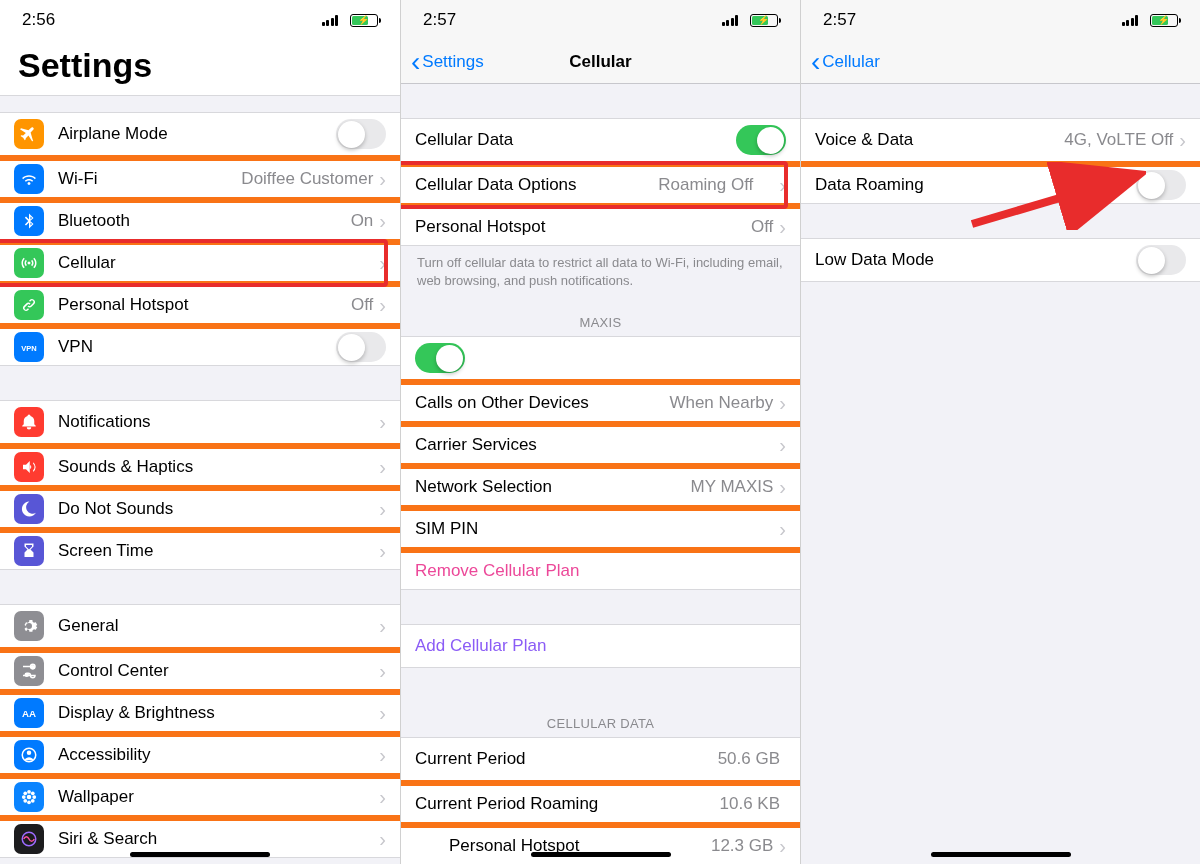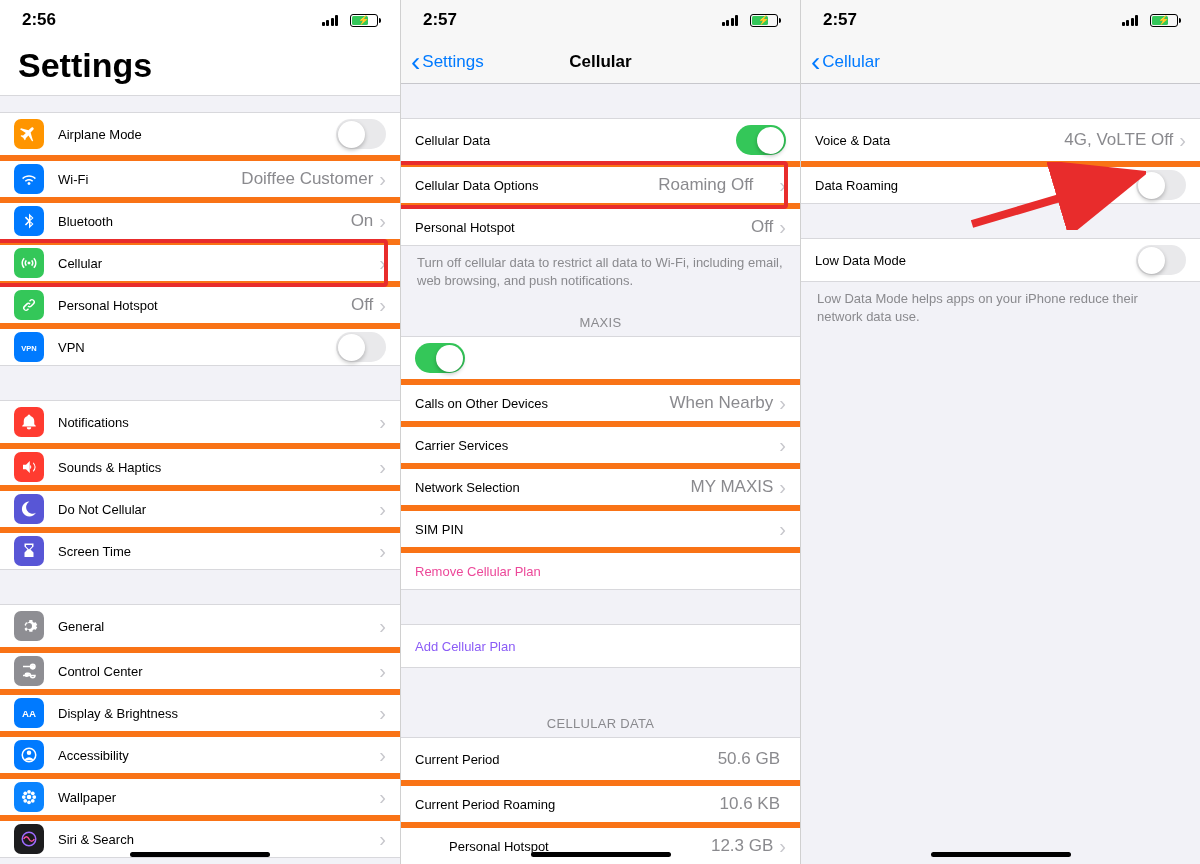--- a/index.html
+++ b/index.html
@@ -1,21 +1,21 @@
 <!DOCTYPE html>
 <html><head>
 <meta charset="utf-8">
 <style>
 * { margin: 0; padding: 0; box-sizing: border-box; font-family: -apple-system, "Helvetica Neue", Helvetica, Arial, sans-serif; -webkit-font-smoothing: antialiased; }
 body { width: 1200px; height: 864px; display: flex; background: #fff; overflow: hidden; }
 .screen { width: 400px; height: 864px; position: relative; background: #f2f2f7; display: flex; flex-direction: column; overflow: hidden; }
 .screen + .screen { border-left: 1px solid #d0d0d0; }
 
 
-.status-bar { height: 40px; display: flex; align-items: center; justify-content: space-between; padding: 0 22px; font-weight: 700; font-size: 17px; background: #f7f7f7; }
+.status-bar { height: 40px; display: flex; align-items: center; justify-content: space-between; padding: 0 22px; font-weight: 400; font-size: 17px; background: #f7f7f7; }
 .screen.white-status .status-bar { background: #fff; }
 .status-right { display: flex; align-items: center; gap: 6px; }
 .sig-bars { display: flex; align-items: flex-end; gap: 1.5px; height: 11px; }
 .sig-bars span { width: 3px; background: #000; border-radius: 1px; }
 .sig-bars span:nth-child(1){height:4px} .sig-bars span:nth-child(2){height:6px} .sig-bars span:nth-child(3){height:8px} .sig-bars span:nth-child(4){height:11px}
 .battery { width: 28px; height: 13px; border: 1.5px solid #000; border-radius: 3px; position: relative; }
 .battery::after { content:''; position:absolute; right:-4px; top:3px; width:2.5px; height:5px; background:#000; border-radius:0 2px 2px 0; }
 .battery-fill { position:absolute; left:1px; top:1px; bottom:1px; width:60%; background:#34c759; border-radius:1.5px; }
 .bolt { position:absolute; left:50%; top:50%; transform:translate(-50%,-50%); font-size:9px; color:#000; }
 
@@ -27,21 +27,21 @@
 .big-title { font-size: 34px; font-weight: 700; padding: 6px 18px 10px; background: #fff; border-bottom: 1px solid #d8d8dc; }
 
 
 .scroll { flex: 1; overflow-y: auto; }
 .spacer { height: 34px; }
 
 
 .section { background: #fff; border-top: 1px solid #d8d8dc; border-bottom: 1px solid #d8d8dc; }
 .row { display: flex; align-items: center; min-height: 42px; padding: 0 14px; position: relative; cursor: pointer; }
 .row + .row { border-top: 6px solid #f97316; margin-left: 0; }
-.label { font-size: 13px; flex: 1; color: #000; }
+.label { font-size: 17px; flex: 1; color: #000; }
 .label.blue { color: #8b5cf6; }
 .label.red { color: #ec4899; }
 .detail { font-size: 17px; color: #8a8a8e; margin-right: 6px; }
 .chevron { color: #c7c7cc; font-size: 20px; font-weight: 300; }
 
 
 .app-icon { width: 30px; height: 30px; border-radius: 7px; display: flex; align-items: center; justify-content: center; margin-right: 14px; flex-shrink: 0; color: #fff; }
 .app-icon svg { width: 18px; height: 18px; fill: currentColor; }
 .bg-orange{background:#ff9500} .bg-blue{background:#007aff} .bg-green{background:#34c759} .bg-gray{background:#8e8e93} .bg-red{background:#ff3b30} .bg-indigo{background:#5856d6} .bg-azure{background:#0a84ff} .bg-darkgray{background:#1c1c1e}
 
@@ -175,21 +175,21 @@
           </span>
           <span class="label">Sounds &amp; Haptics</span>
           <span class="chevron">›</span>
         </div>
         <div class="row">
           <span class="app-icon bg-indigo">
             <svg viewBox="0 0 24 24">
               <path d="M12.5 2a10 10 0 108.7 15A8 8 0 0112.5 2z"></path>
             </svg>
           </span>
-          <span class="label">Do Not Cellular</span>
+          <span class="label">Do Not Sounds</span>
           <span class="chevron">›</span>
         </div>
         <div class="row">
           <span class="app-icon bg-indigo">
             <svg viewBox="0 0 24 24">
               <path d="M6 2h12v4l-4 4 4 4v6H6v-6l4-4-4-4V2zm2 2v2l4 4 4-4V4H8z"></path>
             </svg>
           </span>
           <span class="label">Screen Time</span>
           <span class="chevron">›</span>
@@ -416,21 +416,20 @@
       </div>
     <div class="spacer"></div>
     <div class="section" id="s3-sec2">
         <div class="row">
           <span class="label">Low Data Mode</span>
           <span class="toggle">
             <span class="knob"></span>
           </span>
         </div>
       </div>
-    <div class="section-footer">Low Data Mode helps apps on your iPhone reduce their network data use.</div>
   </div>
   <svg class="red-arrow" style="left:165px; top:162px; width:180px; height:68px;" viewBox="0 0 180 68">
     <defs>
         <marker id="ah" markerWidth="12" markerHeight="12" refX="10" refY="5" orient="auto">
           <path d="M0,0 L12,5 L0,10 z" fill="#e82c2c"></path>
         </marker>
       </defs>
     <line x1="6" y1="62" x2="168" y2="14" stroke="#e82c2c" stroke-width="8" marker-end="url(#ah)"></line>
   </svg>
   <div class="home-indicator"></div>

